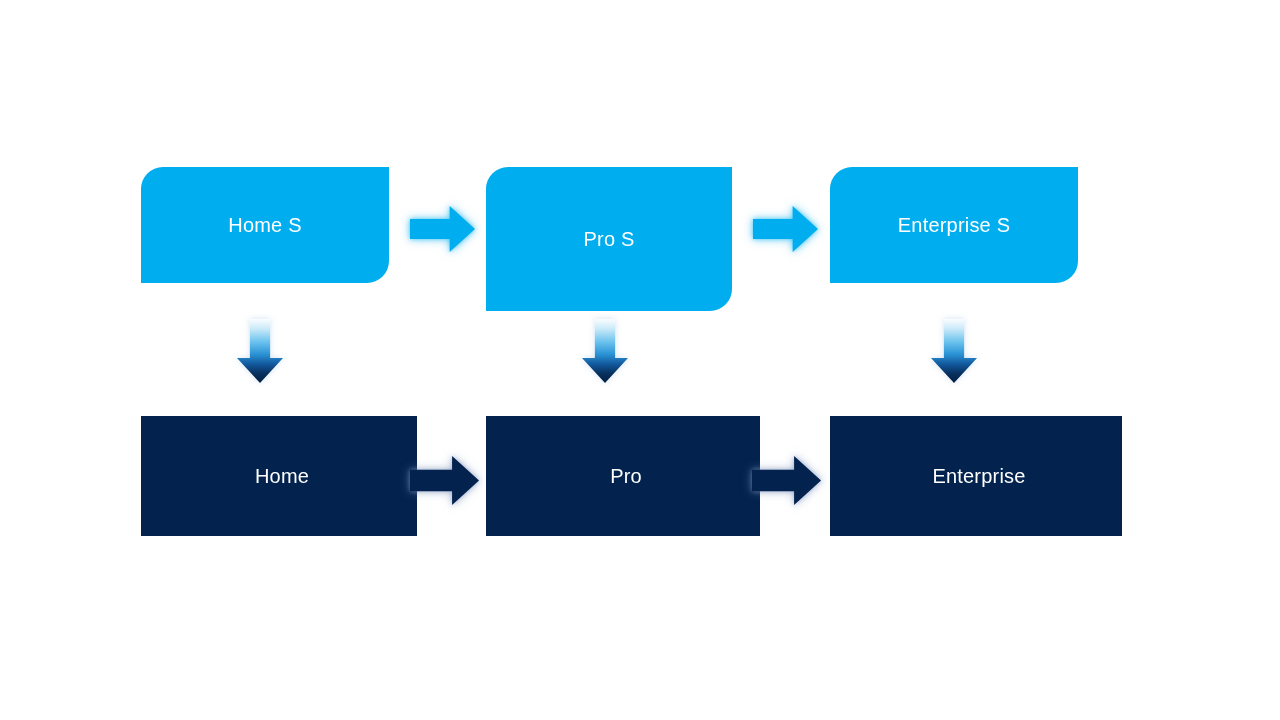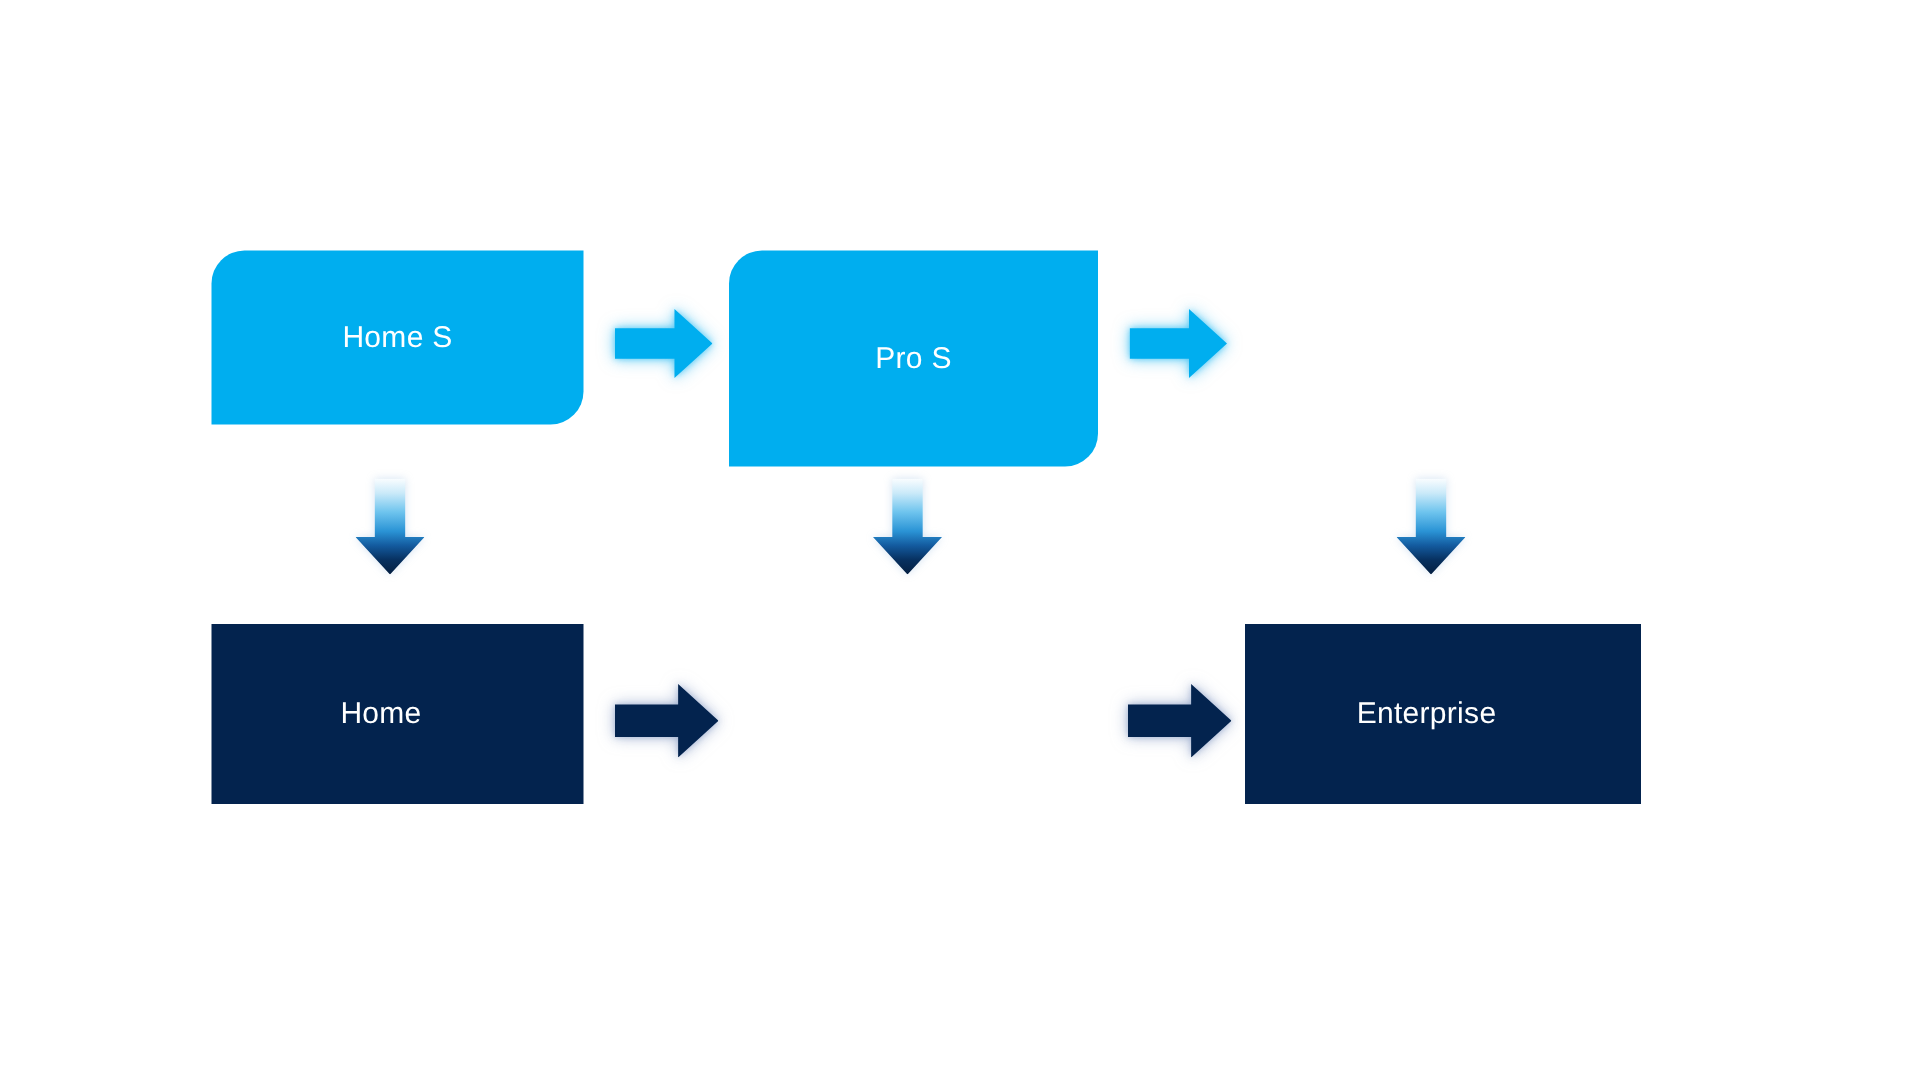--- a/index.html
+++ b/index.html
@@ -25,20 +25,21 @@
     font-weight: 400;
     letter-spacing: 0.2px;
   }
   .node-light {
     background: var(--light-blue, #00AEEF);
     border-radius: 22px 0 22px 0;
   }
   .node-dark {
     background: var(--dark-navy, #03234E);
     border-radius: 0;
+    padding-left: 28px;
   }
   .node-label { white-space: nowrap; }
   .node-dark .node-label { transform: translateX(-11px); }
 
   
   .arrow-wrap { position: absolute; }
   .glow-cyan {
     filter: drop-shadow(0 0 2px var(--arrow-glow-light, rgba(0,174,239,.55)))
             drop-shadow(0 0 5px var(--arrow-glow-light, rgba(0,174,239,.45)));
   }
@@ -84,39 +85,45 @@
   </div>
 
   <div class="node node-light" style="left:486px; top:167px; width:246px; height:144px">
     <span class="node-label">Pro S</span>
   </div>
 
   <div class="arrow-wrap glow-cyan" style="left:753px; top:206px">
     <div class="arrow-right arrow-right-light"></div>
   </div>
 
+  <div class="node node-light" style="left:830px; top:167px; width:248px; height:116px">
+    <span class="node-label">Enterprise S</span>
+  </div>
 
   <div class="arrow-wrap glow-faint" style="left:237px; top:319px">
     <div class="arrow-down"></div>
   </div>
   <div class="arrow-wrap glow-faint" style="left:582px; top:319px">
     <div class="arrow-down"></div>
   </div>
   <div class="arrow-wrap glow-faint" style="left:931px; top:319px">
     <div class="arrow-down"></div>
   </div>
 
   <div class="node node-dark" style="left:141px; top:416px; width:248px; height:120px">
     <span class="node-label">Home</span>
   </div>
 
   <div class="arrow-wrap glow-steel" style="left:410px; top:456px">
     <div class="arrow-right arrow-right-dark"></div>
   </div>
 
+  <div class="node node-dark" style="left:486px; top:416px; width:246px; height:120px">
+    <span class="node-label">Pro</span>
+  </div>
 
   <div class="arrow-wrap glow-steel" style="left:752px; top:456px">
     <div class="arrow-right arrow-right-dark"></div>
   </div>
 
   <div class="node node-dark" style="left:830px; top:416px; width:264px; height:120px">
     <span class="node-label">Enterprise</span>
   </div>
 
 </div>

